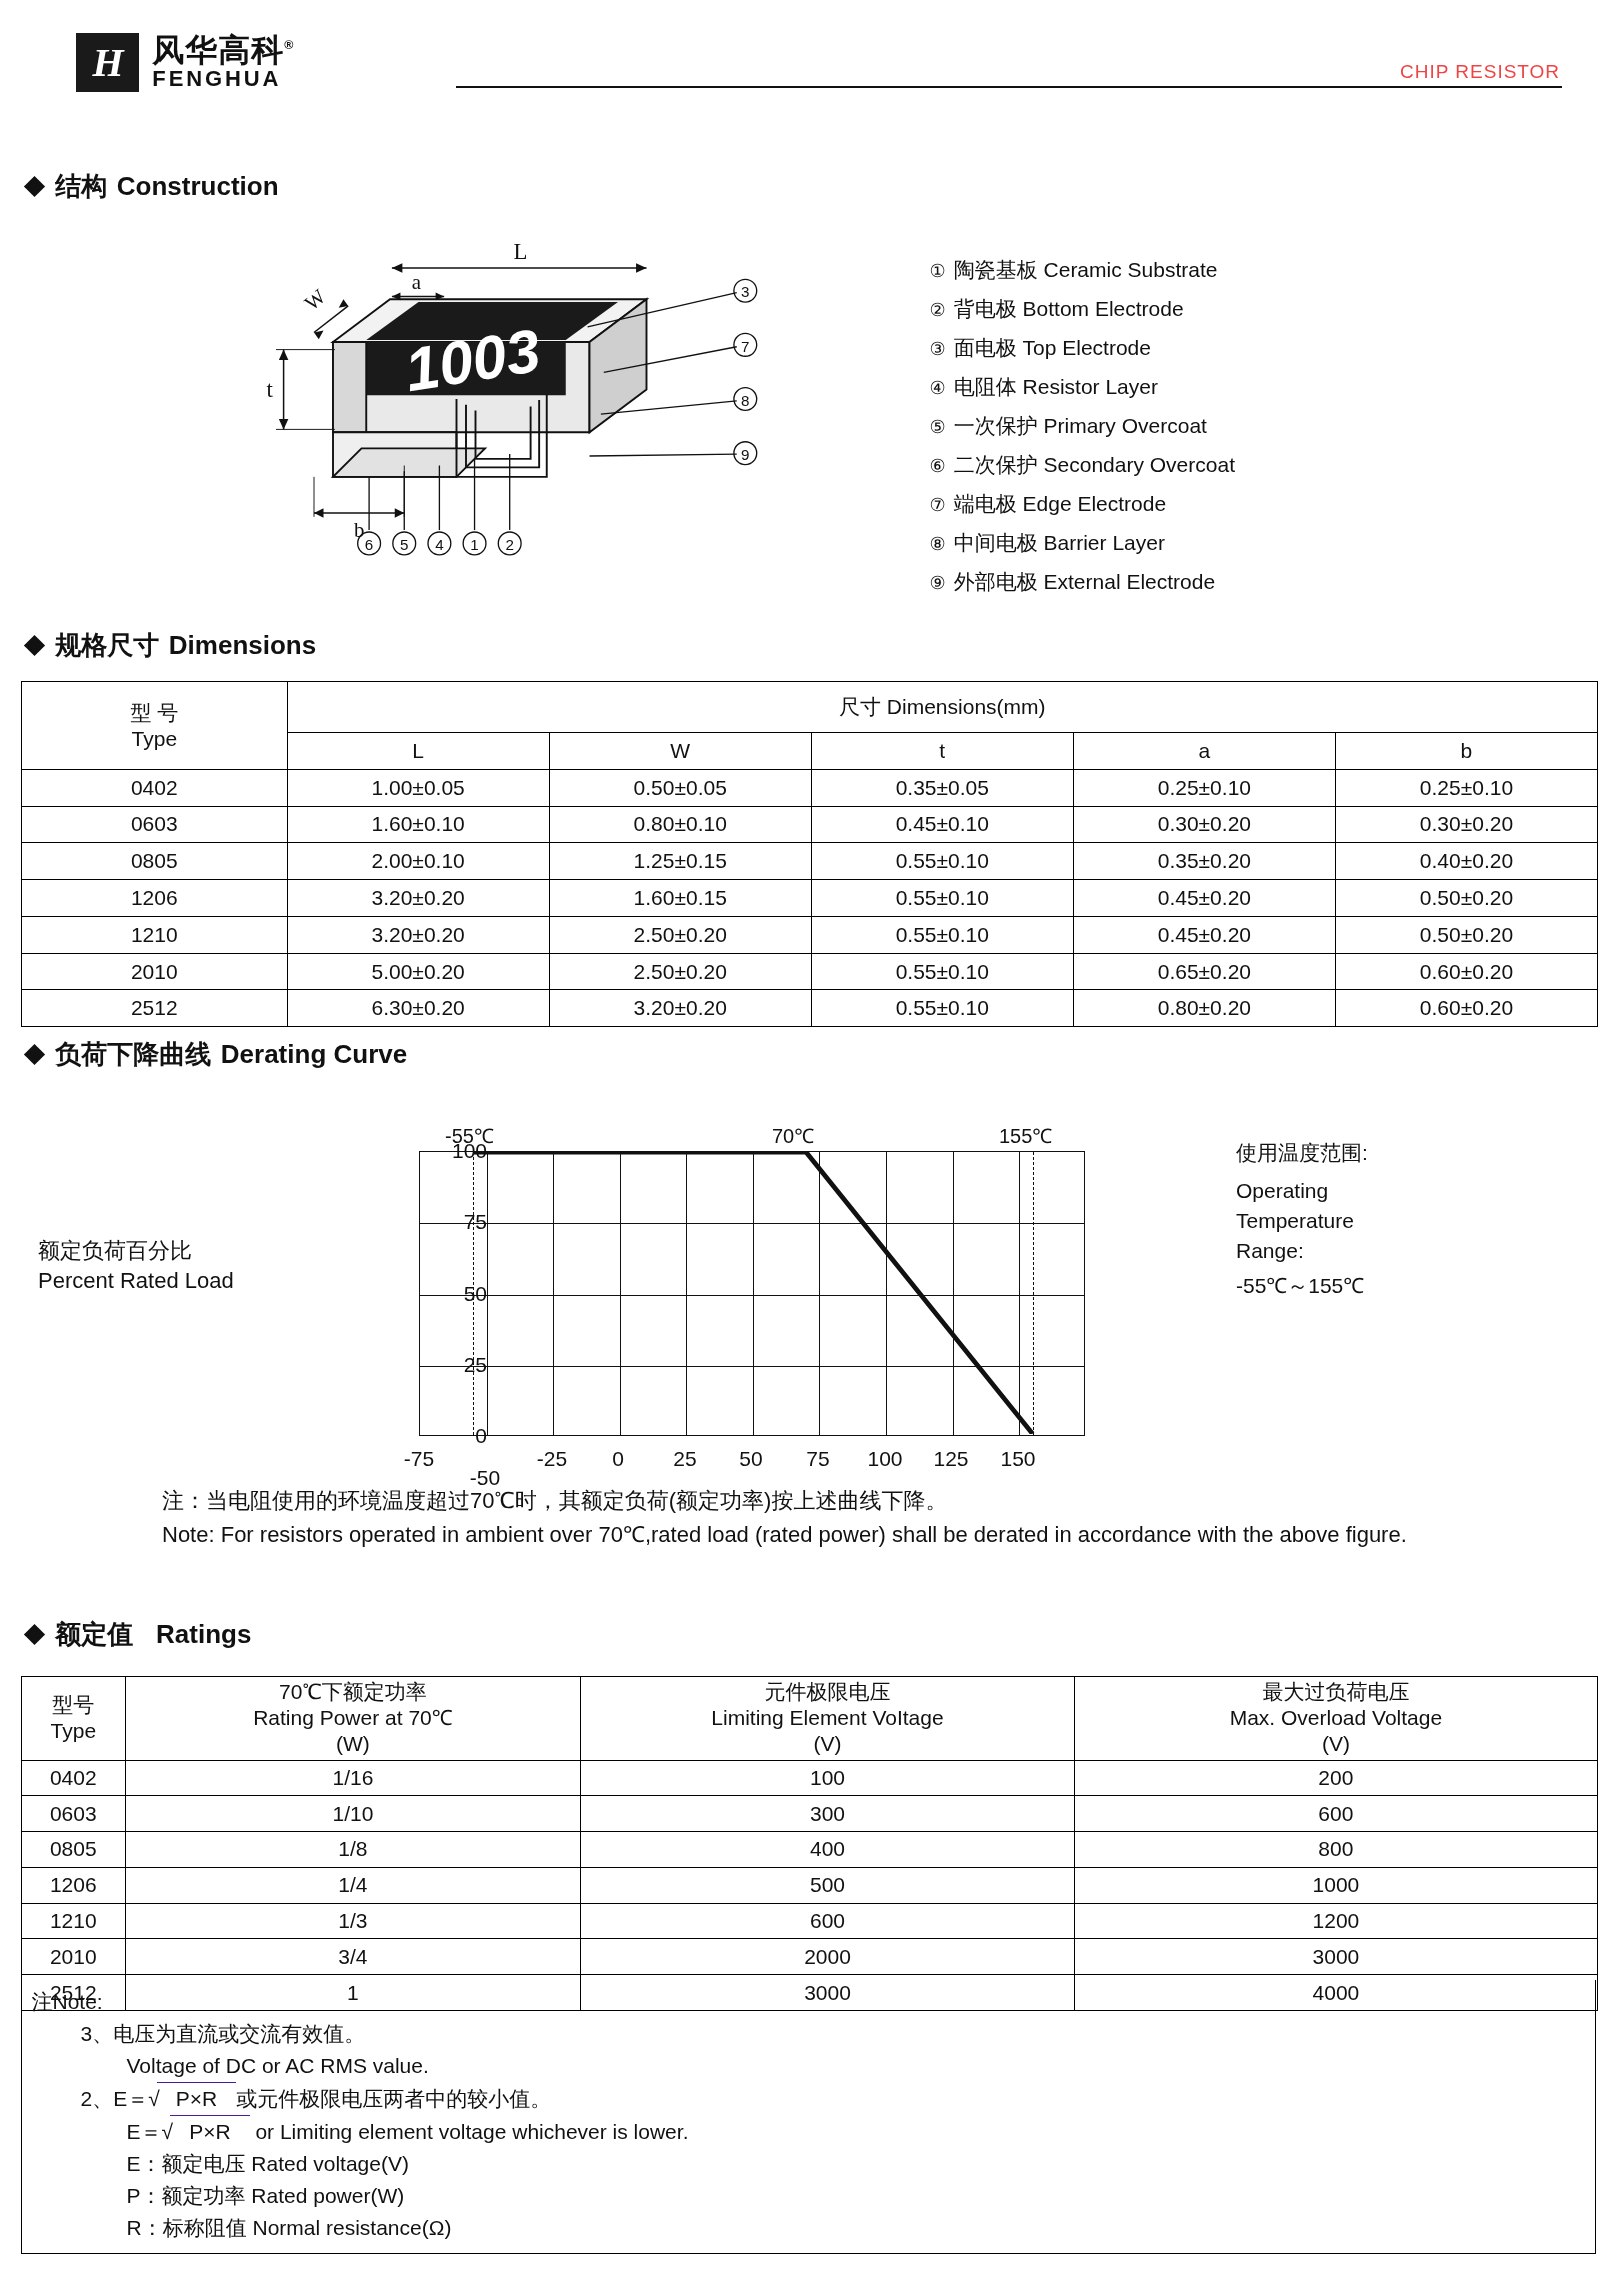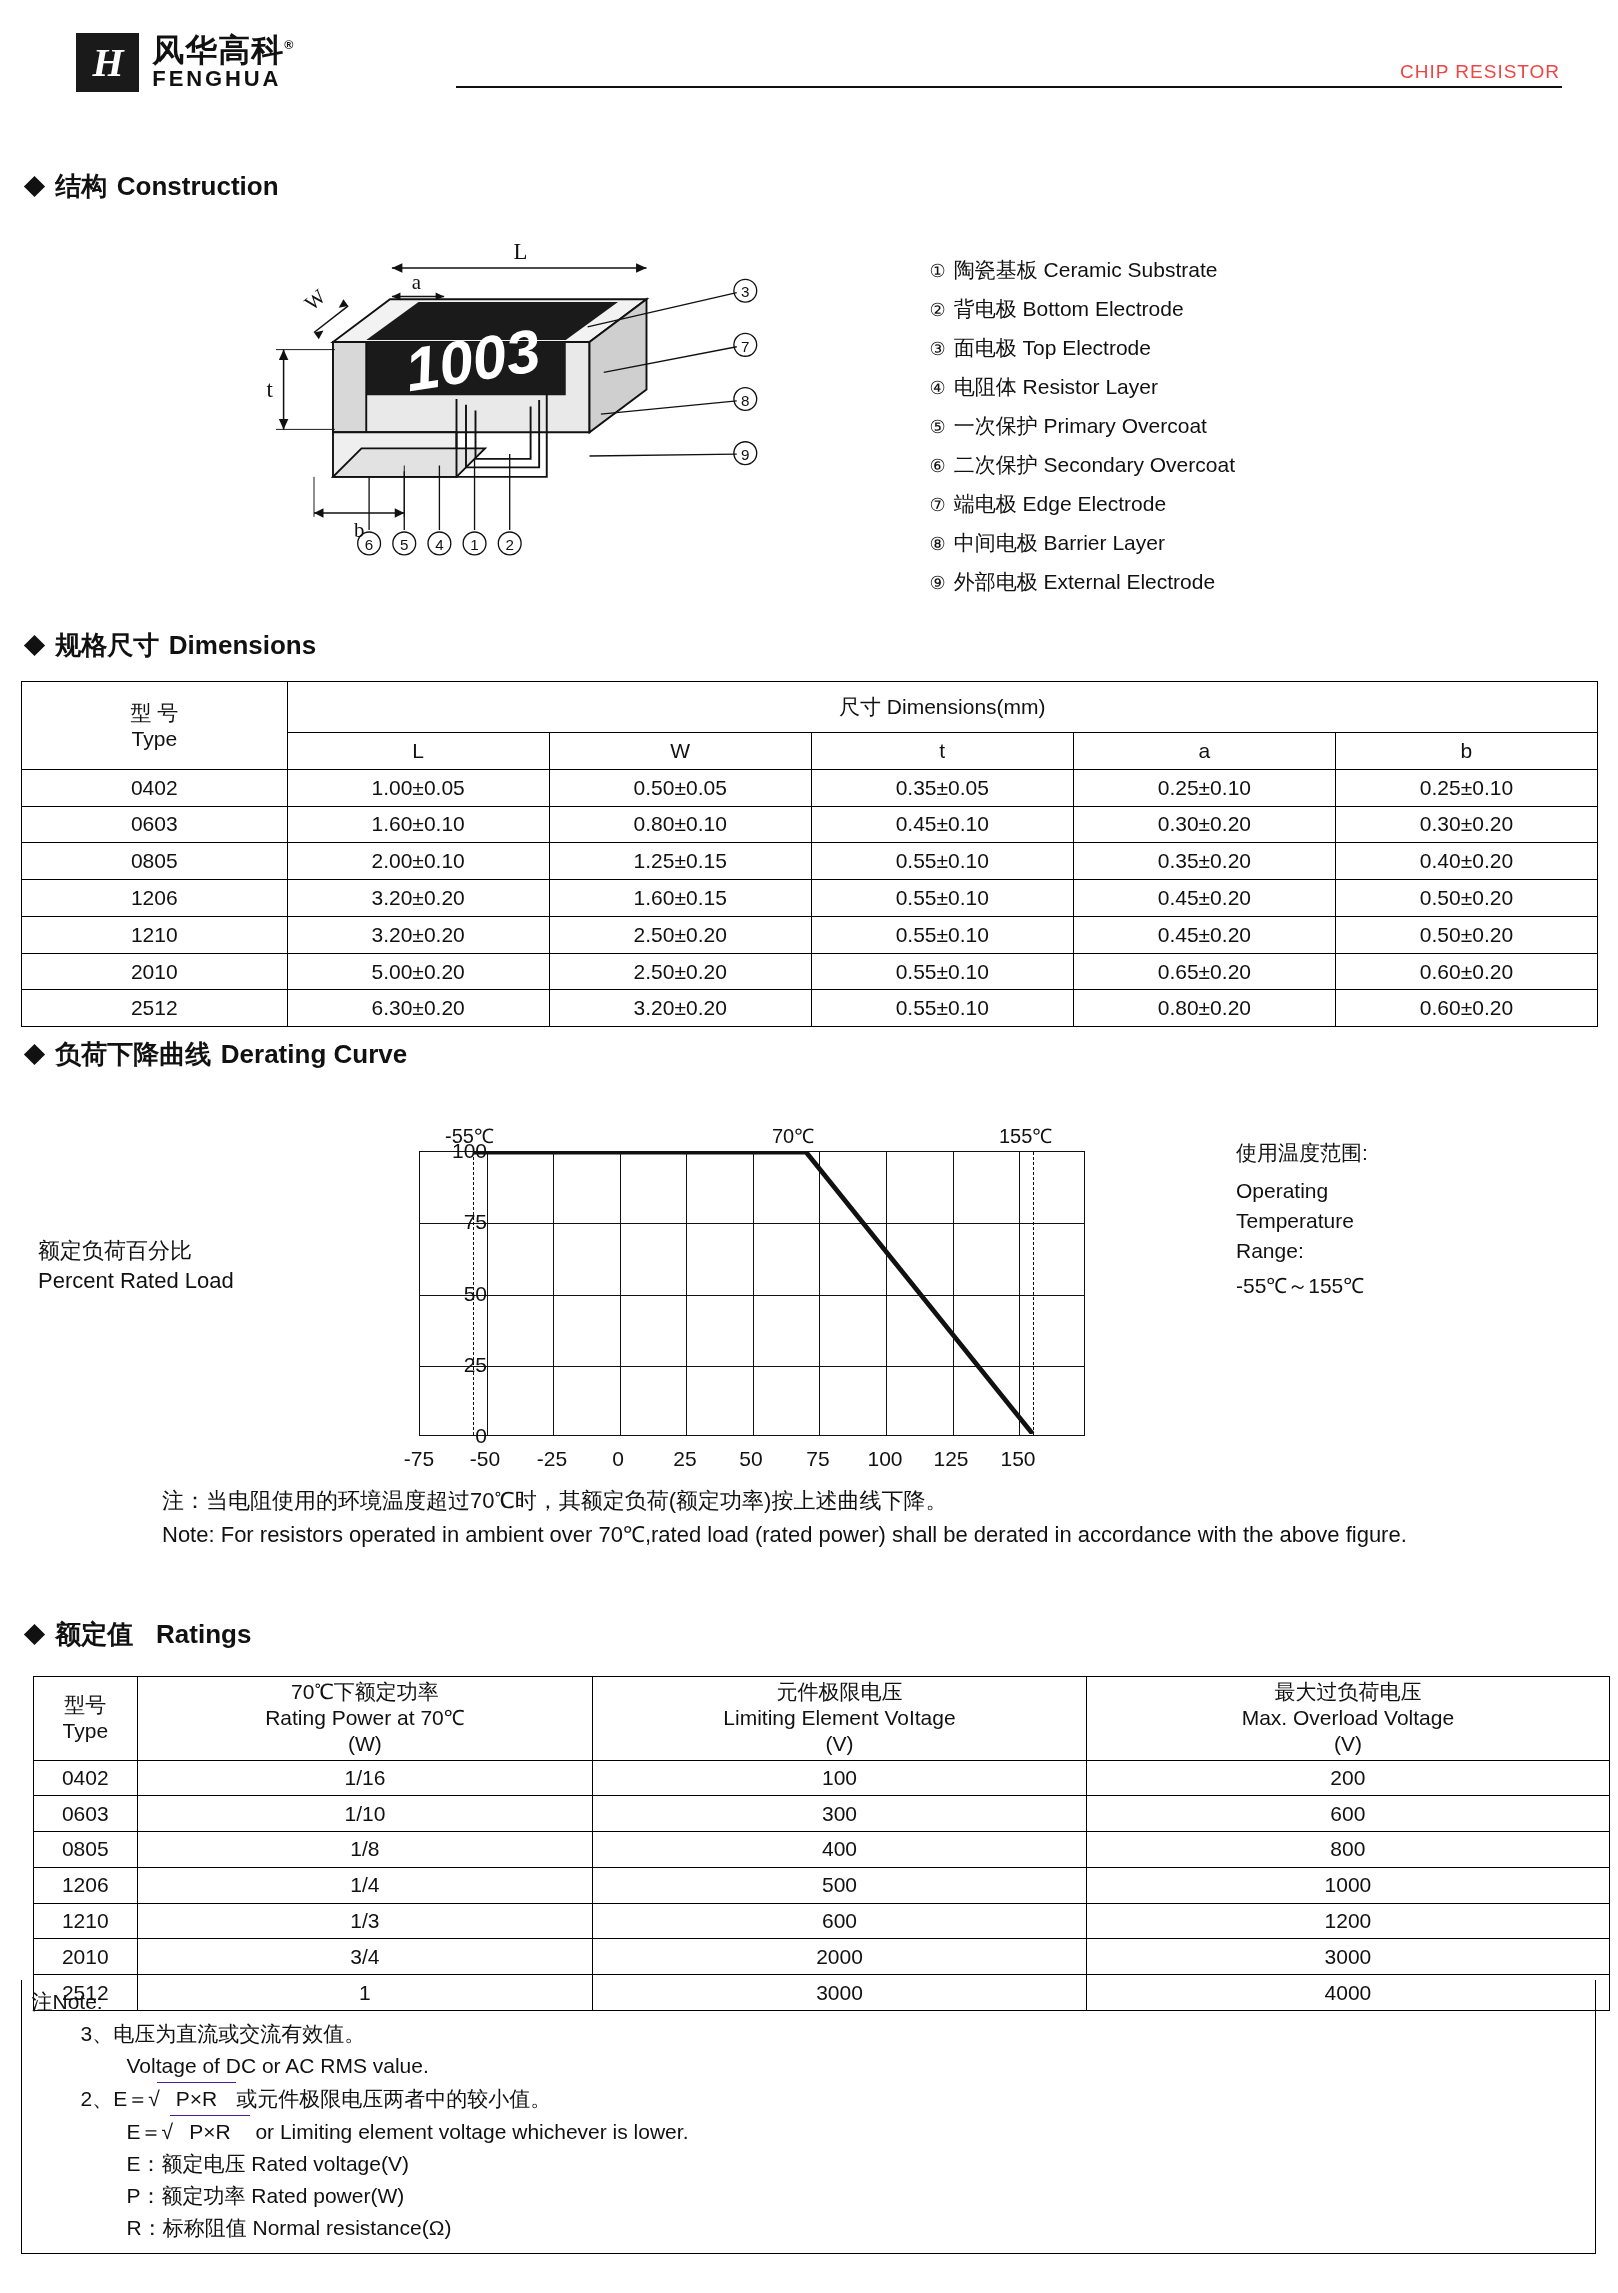--- a/index.html
+++ b/index.html
@@ -262,21 +262,20 @@
   }
 
   
   #sec-ratings { top: 1617px; left: 27px; }
 
   #rat-table {
     position: absolute;
     top: 1676px;
     left: 21px;
     width: 1577px;
-    margin-left: 12px;
   }
   #rat-table td, #rat-table th { height: 31px; }
   #rat-table .hdr-cell { height: 72px; line-height: 1.25; }
   #rat-table .type-col { width: 95px; }
   #rat-table .pw-col { width: 447px; }
   #rat-table .lev-col { width: 485px; }
 
   .note-box {
     position: absolute;
     left: 21px;
@@ -546,21 +545,21 @@
       </svg>
     </div>
 
     <div class="ytick" style="top:17px;">100</div>
     <div class="ytick" style="top:88px;">75</div>
     <div class="ytick" style="top:160px;">50</div>
     <div class="ytick" style="top:231px;">25</div>
     <div class="ytick" style="top:302px;">0</div>
 
     <div class="xtick" style="left:67px;  top:325px;">-75</div>
-    <div class="xtick" style="left:133px; top:325px;">-50</div>
+    <div class="xtick" style="left:133px; top:344px;">-50</div>
     <div class="xtick" style="left:200px; top:325px;">-25</div>
     <div class="xtick" style="left:266px; top:325px;">0</div>
     <div class="xtick" style="left:333px; top:325px;">25</div>
     <div class="xtick" style="left:399px; top:325px;">50</div>
     <div class="xtick" style="left:466px; top:325px;">75</div>
     <div class="xtick" style="left:533px; top:325px;">100</div>
     <div class="xtick" style="left:599px; top:325px;">125</div>
     <div class="xtick" style="left:666px; top:325px;">150</div>
   </div>
 

